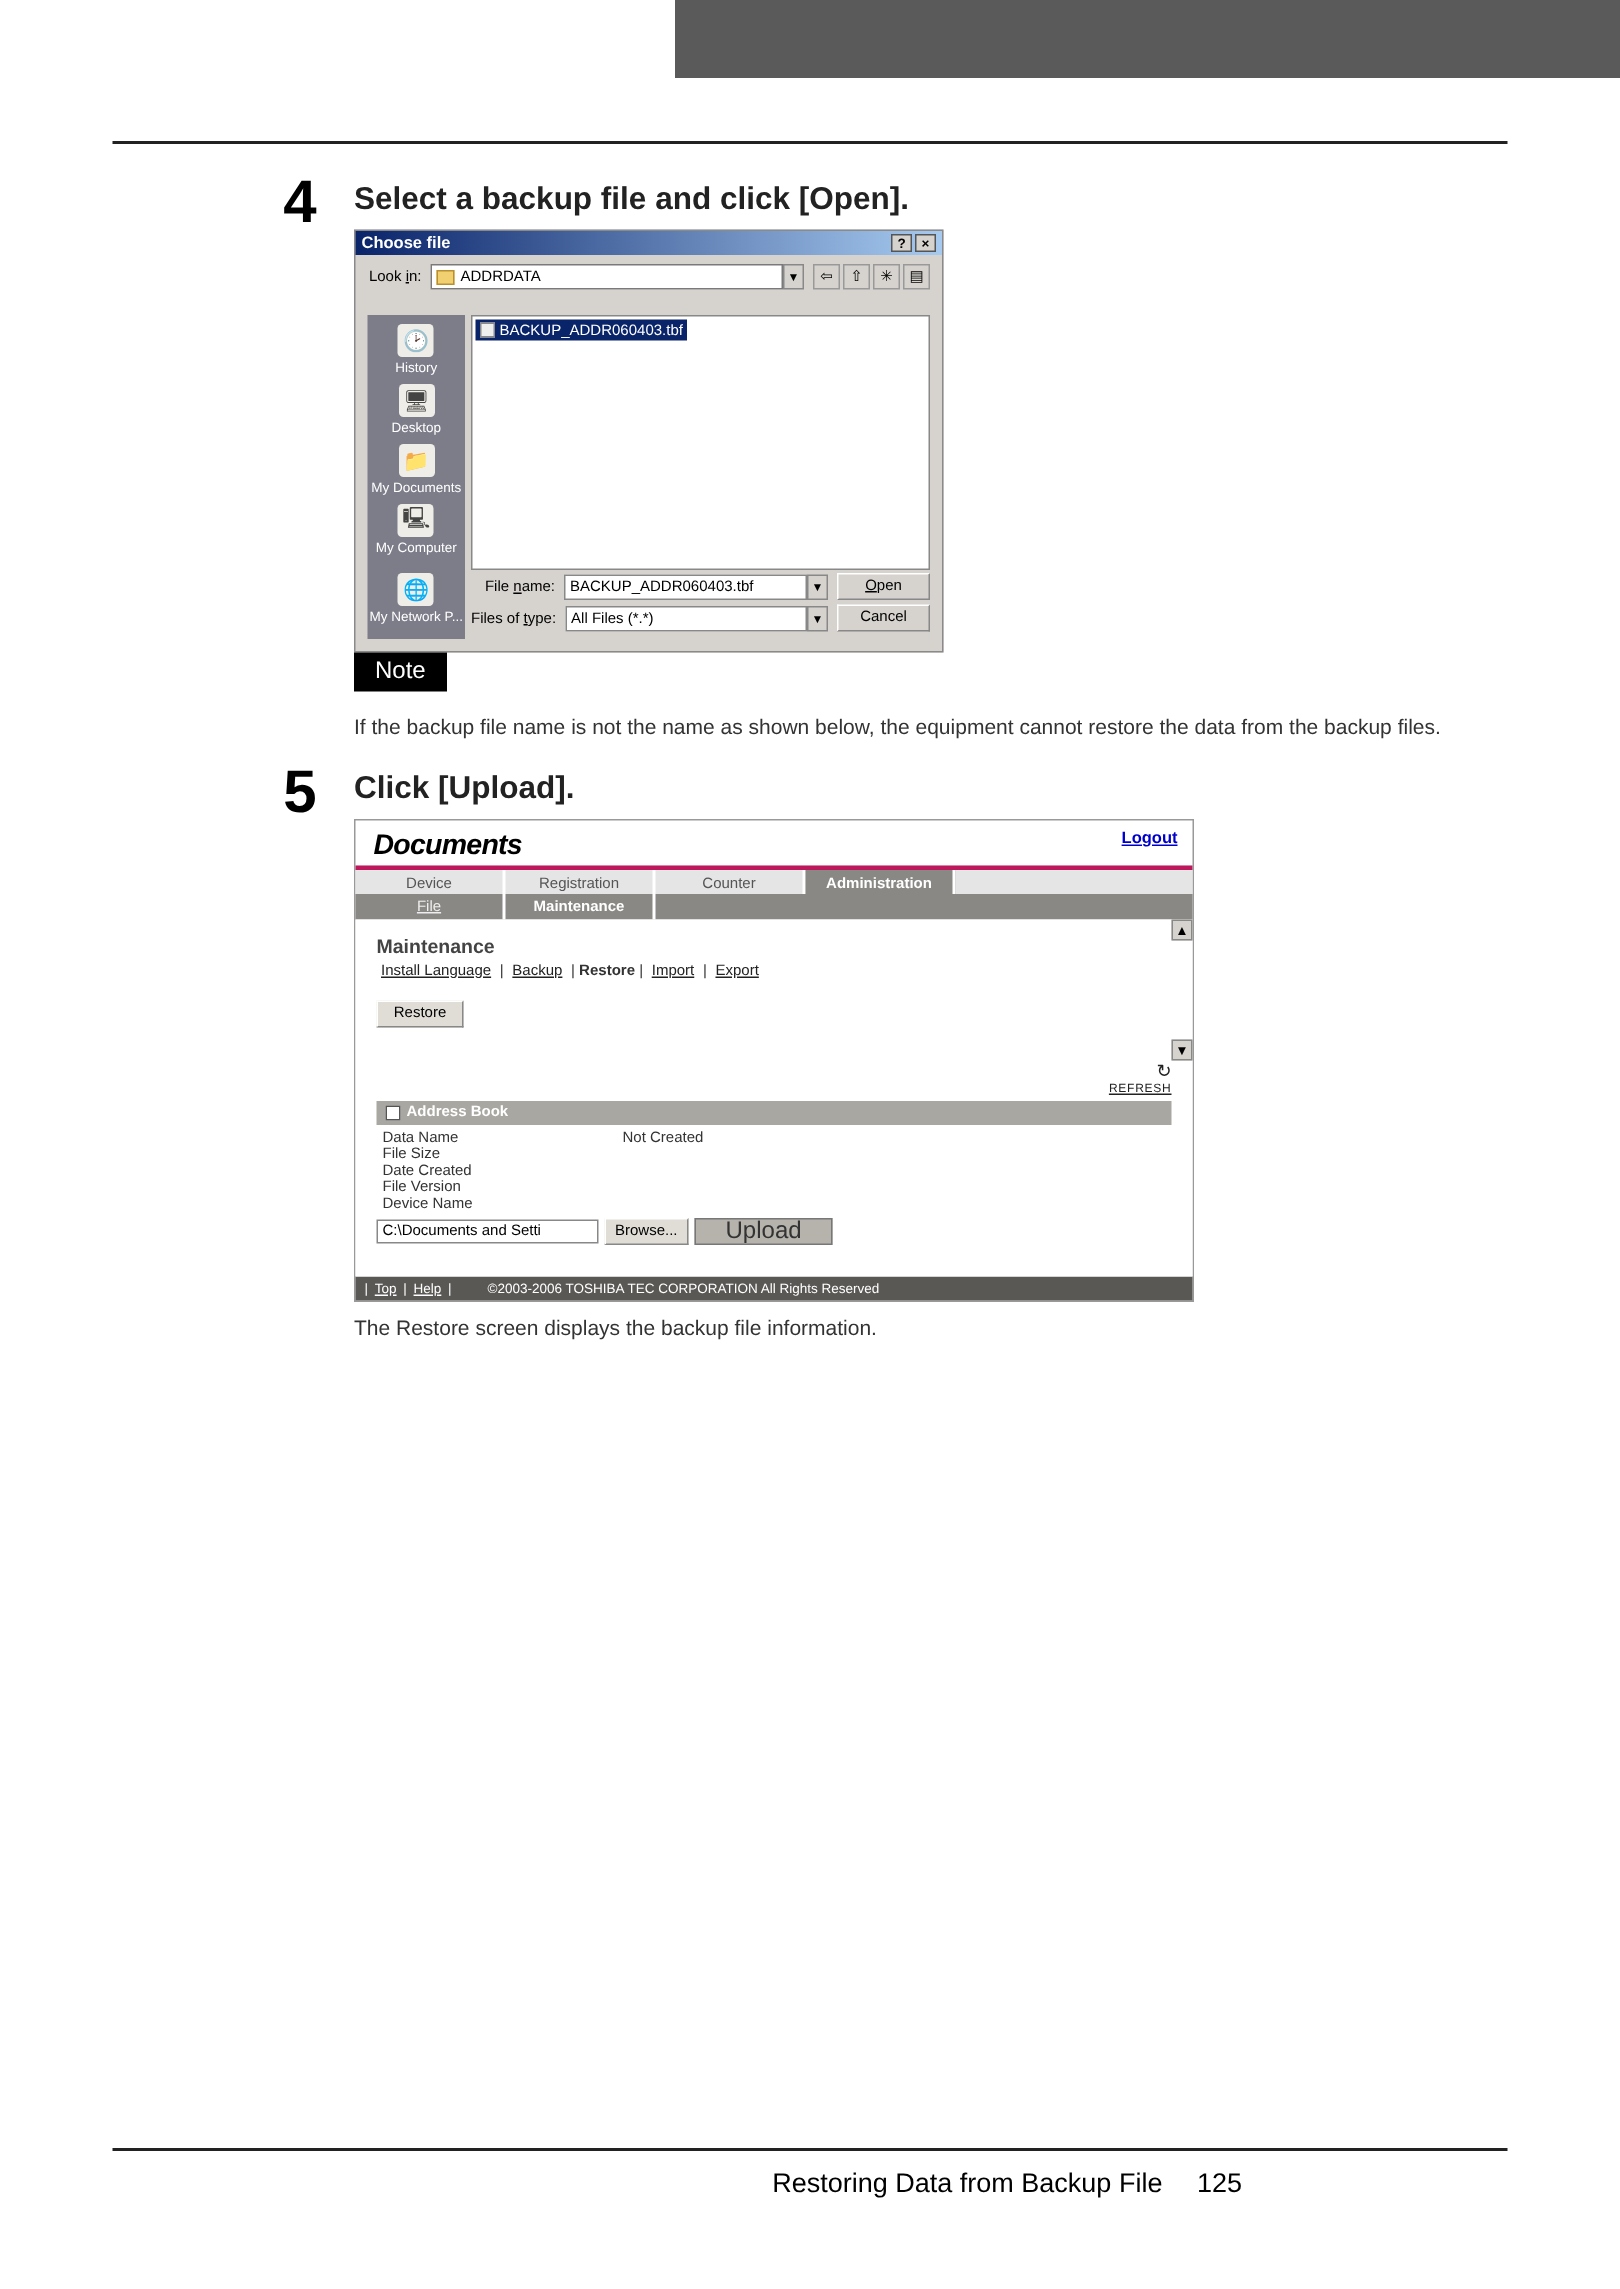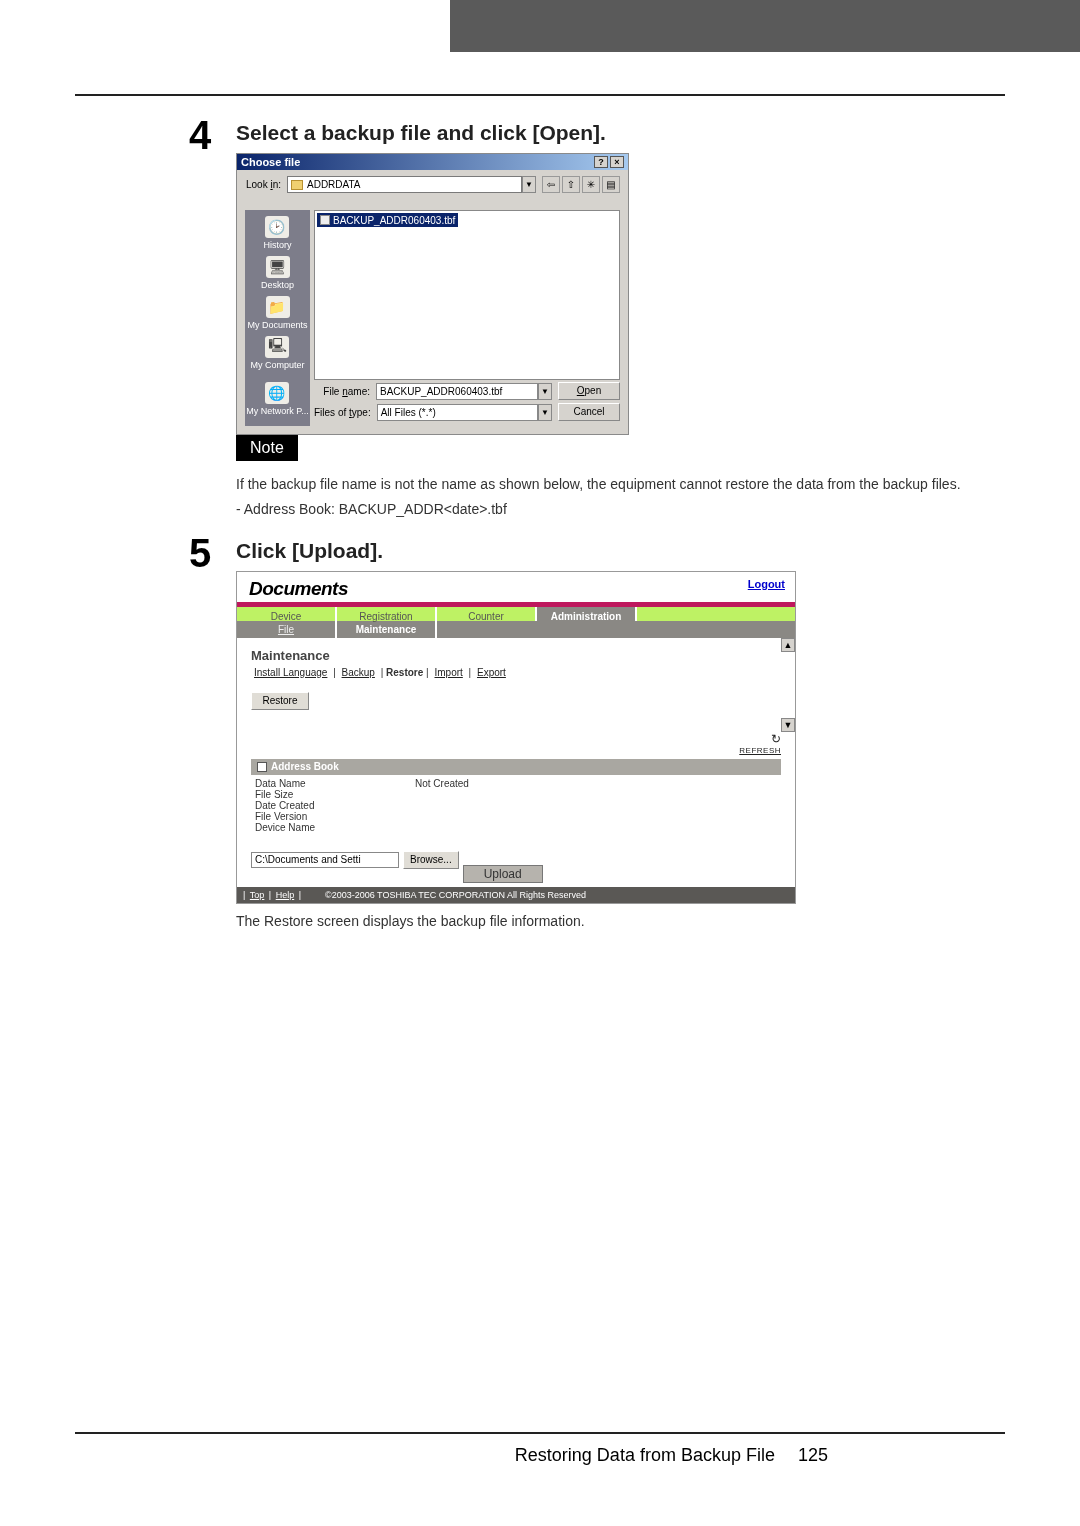--- a/index.html
+++ b/index.html
@@ -204,24 +204,24 @@
       font-size: 19px;
       font-weight: 800;
       letter-spacing: -0.5px;
     }
     .webui-logout {
       color: #0000cc; text-decoration: underline;
       font-size: 11px; font-weight: 700;
     }
     .webui-tabs {
       display: flex;
-      background: #bef264;
+      background: #e5e5e5;
       height: 19px;
       font-size: 10px;
-      border-top: 5px solid #be185d;
+      border-top: 3px solid #be185d;
     }
     .webui-tab {
       flex: 0 0 100px;
       text-align: center;
       line-height: 19px;
       border-right: 2px solid #fff;
       color: #555;
     }
     .webui-tab.active {
       background: #8a8884; color: #fff; font-weight: 700;
@@ -288,23 +288,22 @@
     .path-input {
       width: 148px; height: 16px;
       background: #fff; border: 1px solid #888;
       font-size: 10px; padding: 0 3px; line-height: 14px;
       overflow: hidden; white-space: nowrap;
     }
     .webui-btn-upload {
       display: inline-block; height: 18px; min-width: 50px;
       background: #b6b3ad; border: 1px solid #777;
       color: #333;
-      font-size: 12px; line-height: 16px; text-align: center;
+      font-size: 16px; line-height: 16px; text-align: center;
       padding: 0 20px;
-      margin-top: 28px;
     }
     .webui-footer {
       background: #5a5855; color: #fff;
       height: 16px; font-size: 9px;
       display: flex; justify-content: flex-start; align-items: center;
       padding: 0 6px;
       gap: 24px;
     }
     .webui-footer .flinks a { color: #fff; text-decoration: underline; margin: 0 2px; }
 
@@ -410,21 +409,20 @@
                 <div class="win-btn">Cancel</div>
               </div>
             </div>
           </div>
         </div>
       </div>
 
       
       <div class="note-bar">Note</div>
       <div class="step-text">If the backup file name is not the name as shown below, the equipment cannot restore the data from the backup files.</div>
-      <div class="step-text">- Address Book: BACKUP_ADDR&lt;date&gt;.tbf</div>
     </div>
   </div>
 
   <div class="step" style="margin-top:8px;">
     <div class="step-num">5</div>
     <div class="step-body">
       <div class="step-title">Click [Upload].</div>
 
       <div class="webui">
         <div class="webui-header">

